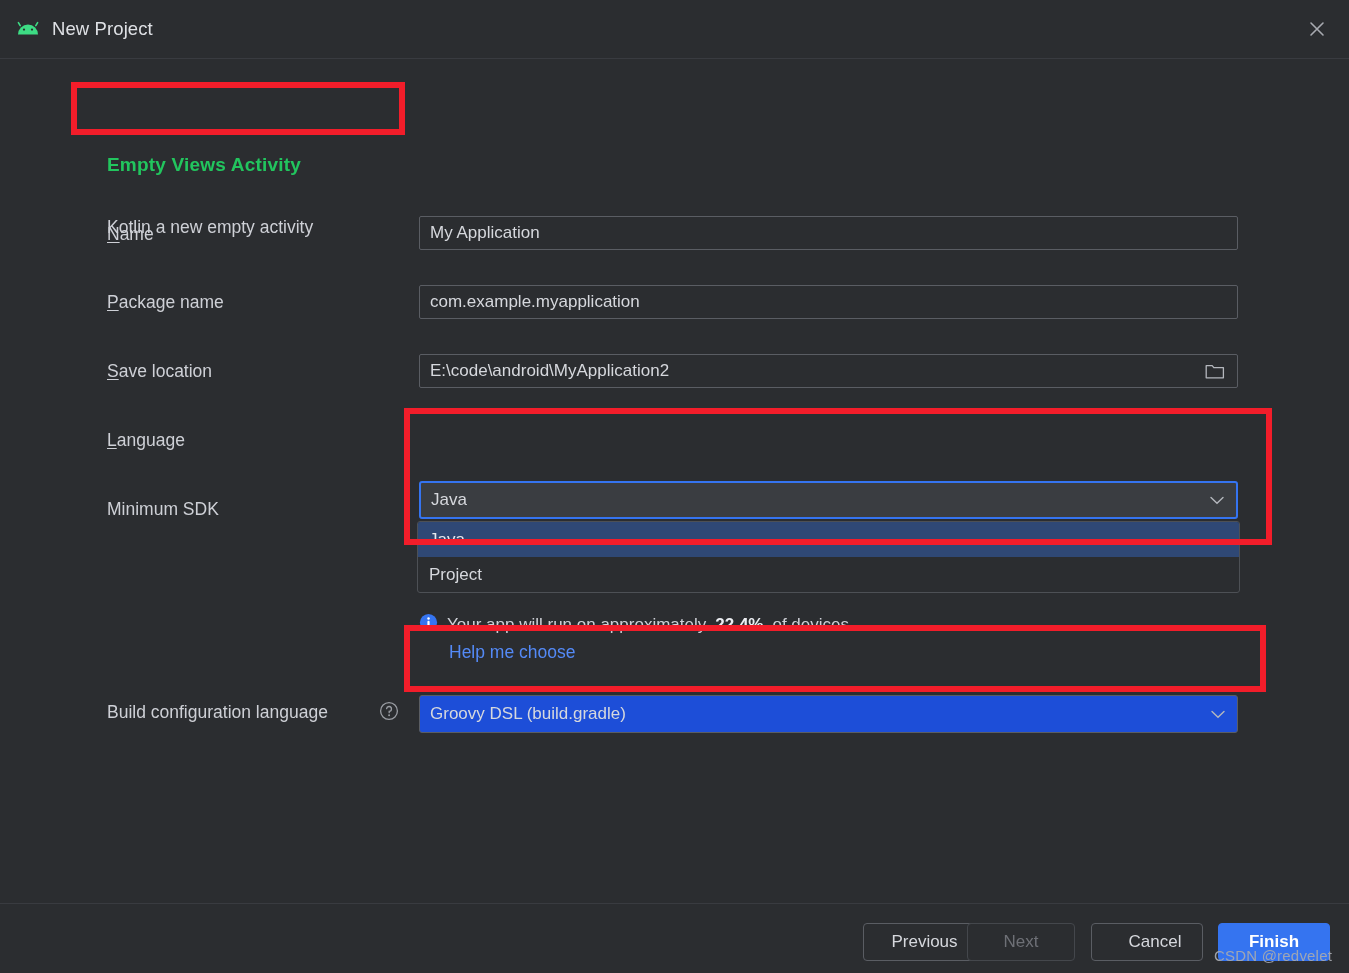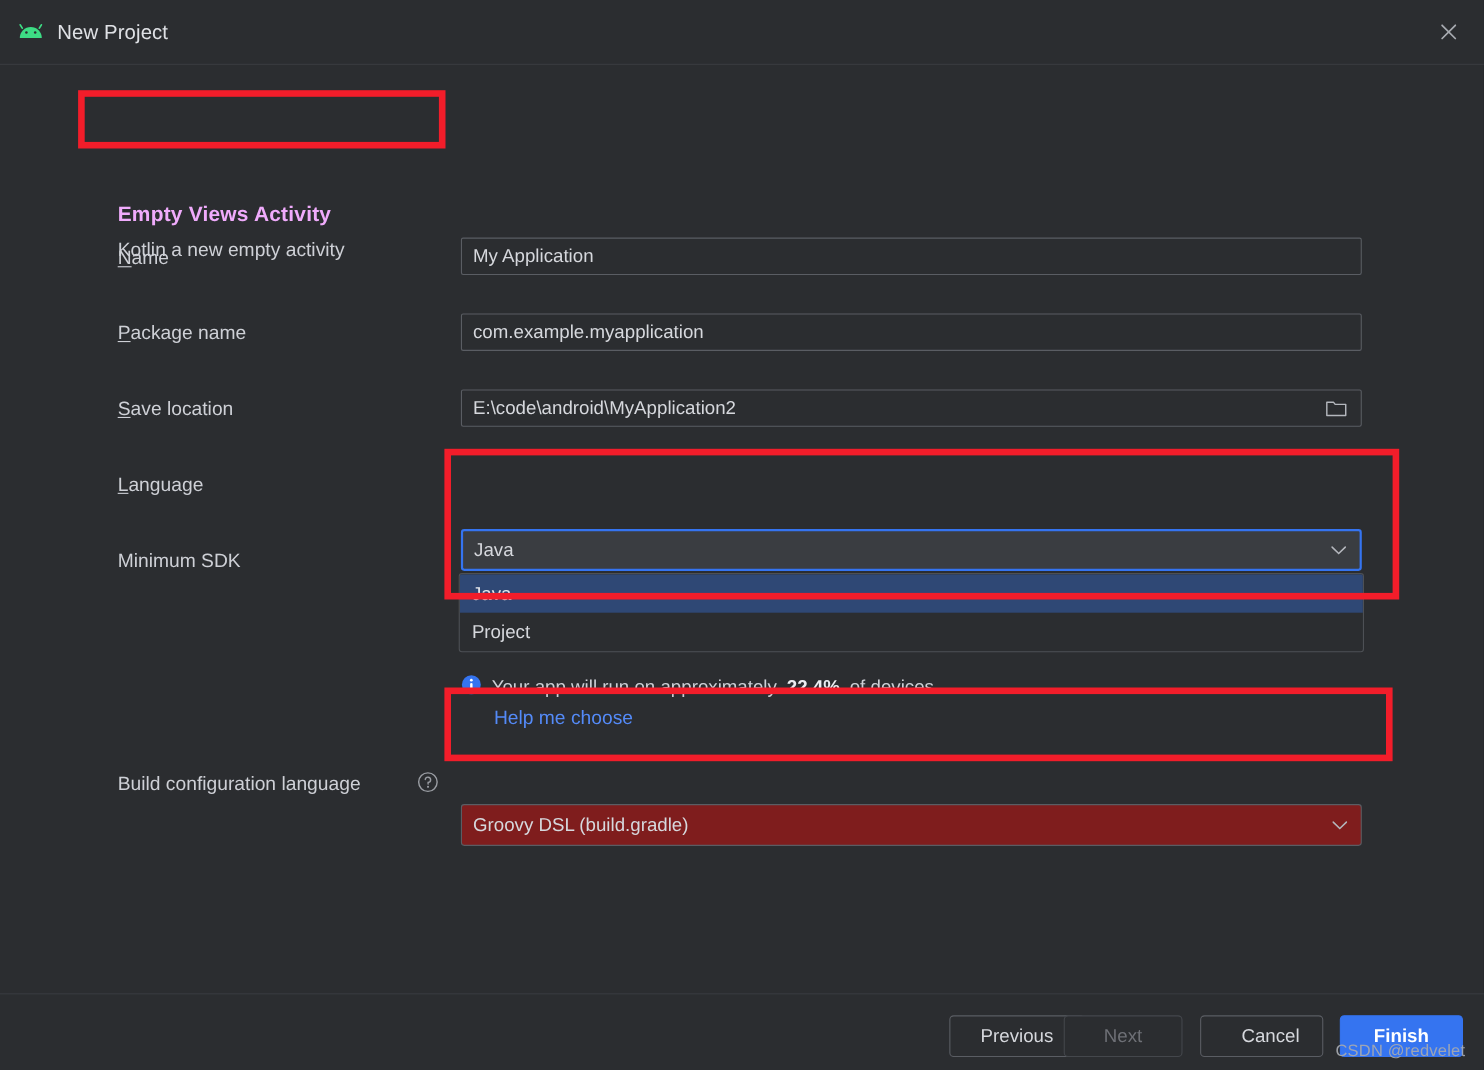--- a/index.html
+++ b/index.html
@@ -72,23 +72,22 @@
     width: 1349px;
     height: 844px;
   }
 
   .template-title {
     position: absolute;
     left: 107px;
     top: 95px;
     font-size: 19px;
     font-weight: bold;
-    color: #f0abfc;
+    color: #22c55e;
     letter-spacing: 0.2px;
-    margin-top: 31px;
   }
   .template-desc {
     position: absolute;
     left: 107px;
     top: 158px;
     font-size: 17.5px;
     color: #ced0d6;
   }
 
   
@@ -157,24 +156,24 @@
     left: 419px;
     top: 422px;
     width: 819px;
     height: 38px;
     background: #3a3d41;
     border: 2px solid #3574f0;
   }
 
   #buildcfg-combo {
     left: 419px;
-    top: 672px;
+    top: 636px;
     width: 819px;
     height: 38px;
-    background: #7f1d1d;
+    background: #1d4ed8;
     border: 1px solid #5a5d63;
     gap: 48px;
   }
 
   
   .popup {
     position: absolute;
     left: 417px;
     top: 462px;
     width: 823px;

